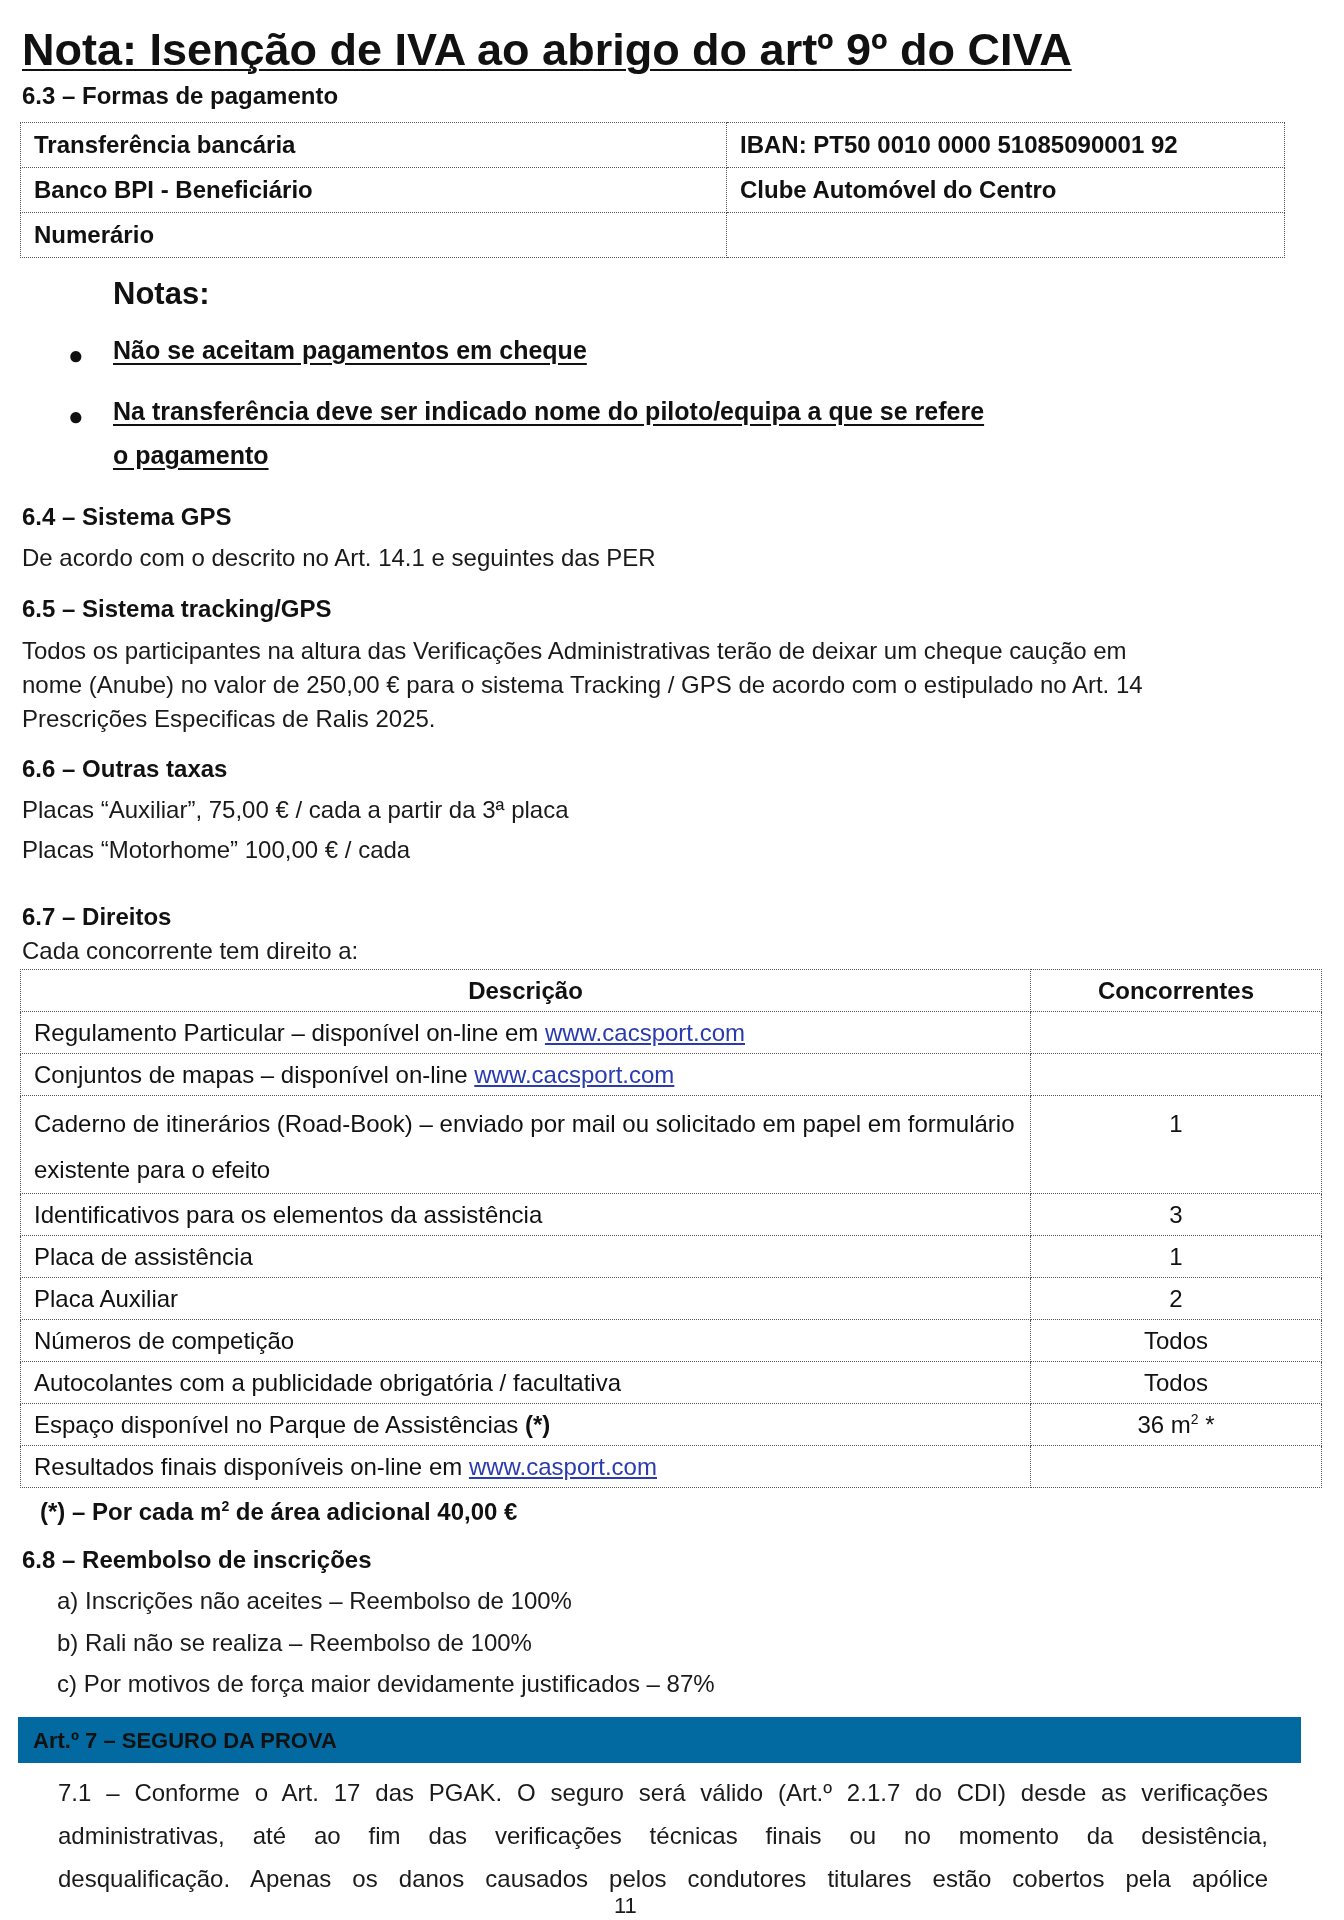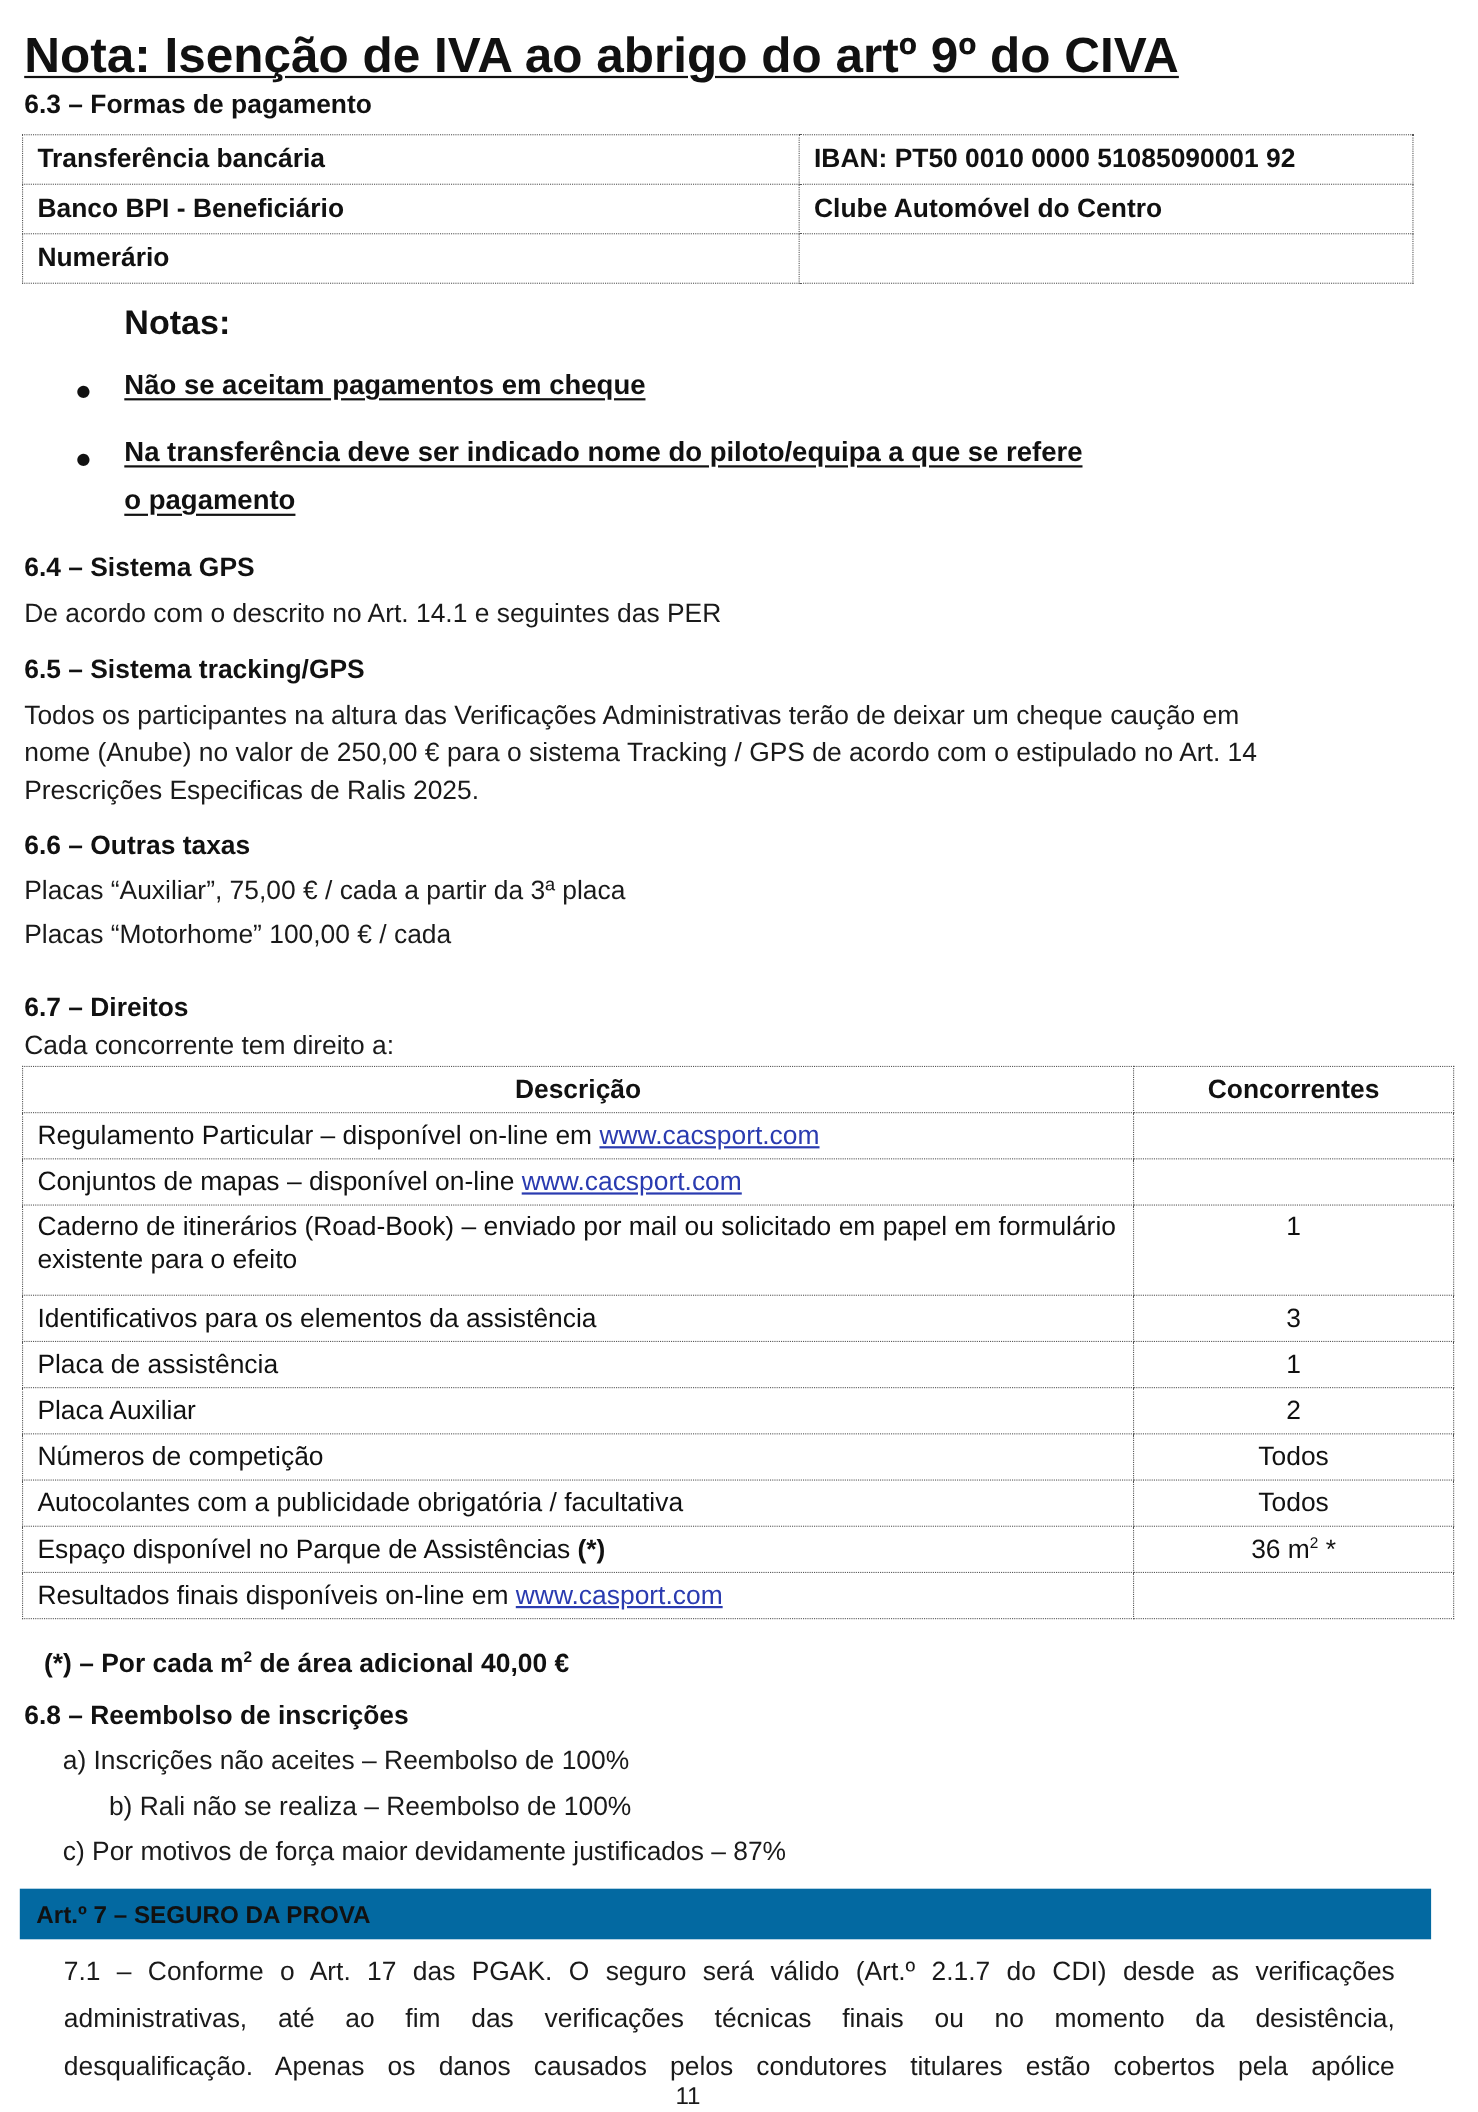--- a/index.html
+++ b/index.html
@@ -12,21 +12,21 @@
   table.dt { position:absolute; border-collapse:collapse; }
   table.dt td { border:1.5px dotted #555; font-size:24px; padding:0 13px; vertical-align:middle; }
   #pay { left:20px; top:122px; width:1265px; }
   #pay td { height:44px; font-weight:bold; }
   #pay td.c1 { width:679px; }
   #rights { left:20px; top:969px; width:1302px; }
   #rights td { height:41px; }
   #rights td.c1 { width:983px; }
   #rights td.c2 { text-align:center; }
   #rights tr.hdr td { font-weight:bold; text-align:center; height:41px; }
-  #rights tr.tall td { height:76px; vertical-align:top; padding-top:5px; line-height:30px; }
+  #rights tr.tall td { height:76px; vertical-align:top; padding-top:5px; line-height:46px; }
   a.lnk { color:#2a3bb0; text-decoration:underline; }
   .notes-h { left:113px; top:276px; font-size:31px; font-weight:bold; text-underline-offset:4px; }
   .note { left:113px; font-size:25px; font-weight:bold; text-decoration:underline; text-underline-offset:4px; }
   .bullet { left:68px; font-size:26px; font-weight:bold; }
   .star-note { left:40px; top:1498px; font-size:24px; font-weight:bold; }
   .refund { left:57px; font-size:24px; color:#1a1a1a; }
   .banner { position:absolute; left:18px; top:1717px; width:1283px; height:46px; background:#0369a1; }
   .banner span { position:absolute; left:15px; top:11px; font-size:22px; font-weight:bold; color:#111; }
   .para { left:58px; font-size:24px; color:#1a1a1a; }
   .justify { width:1210px; text-align:justify; text-align-last:justify; white-space:normal; }
@@ -125,21 +125,21 @@
     <td class="c1"><span>Resultados finais disponíveis on-line em </span><a class="lnk">www.casport.com</a></td>
     <td class="c2"></td>
   </tr>
 </tbody>
   </table>
 
 <div class="abs star-note"><span>(*) – Por cada m</span><sup>2</sup><span> de área adicional 40,00 €</span></div>
 
 <div class="abs h2" style="top:1546px;">6.8 – Reembolso de inscrições</div>
 <div class="abs refund" style="top:1587px;">a) Inscrições não aceites – Reembolso de 100%</div>
-<div class="abs refund" style="top:1629px;margin-left:42px;">b) Rali não se realiza – Reembolso de 100%</div>
+<div class="abs refund" style="top:1629px;">b) Rali não se realiza – Reembolso de 100%</div>
 <div class="abs refund" style="top:1670px;">c) Por motivos de força maior devidamente justificados – 87%</div>
 
 <div class="banner">
   <span>Art.º 7 – SEGURO DA PROVA</span>
 </div>
 
 <div class="abs para justify" style="top:1779px;">7.1 – Conforme o Art. 17 das PGAK. O seguro será válido (Art.º 2.1.7 do CDI) desde as verificações</div>
 <div class="abs para justify" style="top:1822px;">administrativas, até ao fim das verificações técnicas finais ou no momento da desistência,</div>
 <div class="abs para justify" style="top:1865px;">desqualificação. Apenas os danos causados pelos condutores titulares estão cobertos pela apólice</div>
 

